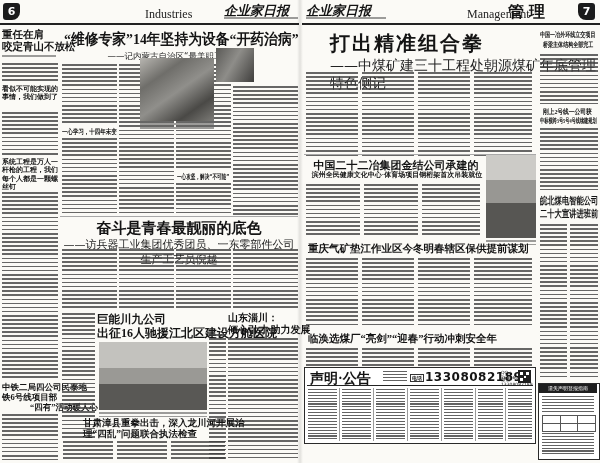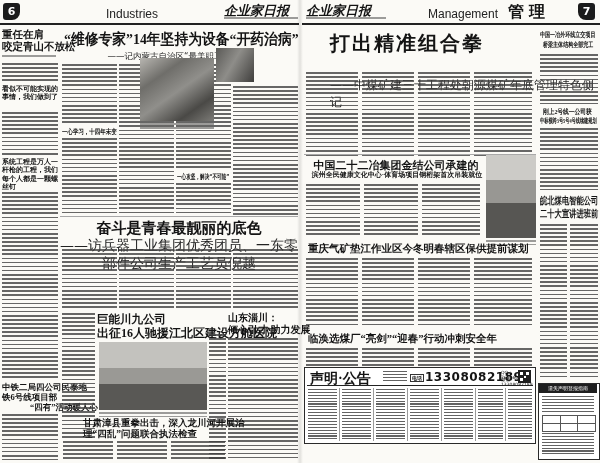--- a/index.html
+++ b/index.html
@@ -1,20 +1,20 @@
 <!DOCTYPE html>
 <html><head>
 <meta charset="utf-8">
 <style>
   html,body{margin:0;padding:0;background:#d9d8d4;}
   #sheet{position:relative;width:600px;height:463px;background:#fbfaf6;overflow:hidden;
          font-family:"DejaVu Sans",sans-serif;color:#141414;}
   .abs{position:absolute;}
   .serif{font-family:"Liberation Serif","DejaVu Serif",serif;}
-  .mono{font-family:Liberation Sans, sans-serif;}
+  .mono{font-family:Liberation Serif, serif;margin-left:39px;}
   .b{font-weight:bold;}
   .ctr{text-align:center;}
   .nw{white-space:nowrap;transform-origin:left top;}
   .greek{background-image:repeating-linear-gradient(180deg,#3d3d3d 0,#3d3d3d 1.6px,transparent 1.6px,transparent 4.1px);opacity:.78;}
   .greek-lt{opacity:.5;}
   .greek-xs{background-image:repeating-linear-gradient(180deg,#474747 0,#474747 1.1px,transparent 1.1px,transparent 2.9px);opacity:.85;}
   .photo{background:#8f8e8a;}
   .ph-worker{background:linear-gradient(145deg,#b8b6b1 0%,#6f6e6a 28%,#908f8b 52%,#4a4946 78%,#7c7b77 100%);}
   .ph-small{background:linear-gradient(120deg,#5a5956 0%,#8e8d89 45%,#3f3e3c 100%);}
   .ph-flag{background:linear-gradient(180deg,#c3c2be 0 38%,#9a9995 38% 62%,#595855 62% 100%);}
@@ -69,21 +69,21 @@
   <div class="abs b nw" style="left:177px;top:172px;font-size:7px;transform:scaleX(.66);">一心攻坚，解决“不可能”</div>
   <div class="abs greek" style="left:176px;top:183px;width:55px;height:32px;"></div>
   <div class="abs greek" style="left:233px;top:86px;width:65px;height:129px;"></div>
 
   <div class="abs photo ph-worker" style="left:140px;top:58px;width:74px;height:63px;"></div>
   <div class="abs greek greek-lt" style="left:140px;top:123px;width:74px;height:8px;"></div>
   <div class="abs photo ph-small" style="left:216px;top:48px;width:38px;height:34px;"></div>
 
   <div class="abs hrl" style="left:60px;top:216px;width:238px;"></div>
   <div class="abs serif b ctr" style="left:60px;top:219px;width:238px;font-size:15px;">奋斗是青春最靓丽的底色</div>
-  <div class="abs ctr" style="left:60px;top:237px;width:238px;font-size:14px;color:#222;">——访兵器工业集团优秀团员、一东零部件公司生产工艺员倪越</div>
+  <div class="abs ctr" style="left:60px;top:237px;width:238px;font-size:11px;color:#222;">——访兵器工业集团优秀团员、一东零部件公司生产工艺员倪越</div>
   <div class="abs greek" style="left:62px;top:249px;width:55px;height:59px;"></div>
   <div class="abs greek" style="left:119px;top:249px;width:55px;height:59px;"></div>
   <div class="abs greek" style="left:176px;top:249px;width:55px;height:59px;"></div>
   <div class="abs greek" style="left:233px;top:249px;width:65px;height:59px;"></div>
 
   <div class="abs serif b" style="left:97px;top:312px;font-size:11.5px;">巨能川九公司</div>
   <div class="abs serif b" style="left:97px;top:325px;font-size:12px;">出征16人驰援江北区建设方舱医院</div>
   <div class="abs greek" style="left:62px;top:313px;width:33px;height:127px;"></div>
   <div class="abs photo ph-flag" style="left:99px;top:342px;width:108px;height:68px;"></div>
   <div class="abs greek greek-lt" style="left:99px;top:412px;width:108px;height:5px;"></div>
@@ -102,21 +102,21 @@
   <div class="abs fold" style="left:297px;top:0;width:6px;height:463px;"></div>
 
   <div class="abs serif b" style="left:306px;top:2px;font-size:13px;font-style:italic;">企业家日报</div>
   <div class="abs greek greek-lt" style="left:306px;top:17px;width:80px;height:4px;"></div>
   <div class="abs mono" style="left:428px;top:7px;font-size:12px;color:#222;">Management</div>
   <div class="abs serif b" style="left:508px;top:2px;font-size:16px;letter-spacing:5px;">管理</div>
   <div class="abs badge badge-r" style="left:578px;top:3px;">7</div>
   <div class="abs hr" style="left:302px;top:23px;width:298px;"></div>
 
   <div class="abs serif b" style="left:330px;top:30px;font-size:20px;letter-spacing:2px;">打出精准组合拳</div>
-  <div class="abs" style="left:330px;top:57px;font-size:12px;color:#222;margin-top:20px;">——中煤矿建三十工程处朝源煤矿年底管理特色侧记</div>
+  <div class="abs" style="left:330px;top:57px;font-size:14px;color:#222;">——中煤矿建三十工程处朝源煤矿年底管理特色侧记</div>
   <div class="abs greek" style="left:306px;top:72px;width:52px;height:84px;"></div>
   <div class="abs greek" style="left:362px;top:72px;width:52px;height:84px;"></div>
   <div class="abs greek" style="left:418px;top:72px;width:52px;height:84px;"></div>
   <div class="abs greek" style="left:474px;top:72px;width:58px;height:84px;"></div>
 
   <div class="abs serif b nw" style="left:540px;top:30px;font-size:7px;transform:scaleX(.72);">中国一冶外环线立交项目</div>
   <div class="abs serif b nw" style="left:543px;top:40px;font-size:7px;transform:scaleX(.72);">桥梁主体结构全部完工</div>
   <div class="abs greek" style="left:540px;top:54px;width:58px;height:50px;"></div>
   <div class="abs serif b nw" style="left:543px;top:107px;font-size:7px;transform:scaleX(.82);">刚上2号线一公司获</div>
   <div class="abs serif b nw" style="left:540px;top:116px;font-size:7px;transform:scaleX(.6);">中标横跨3号5号4号线续建规划</div>

